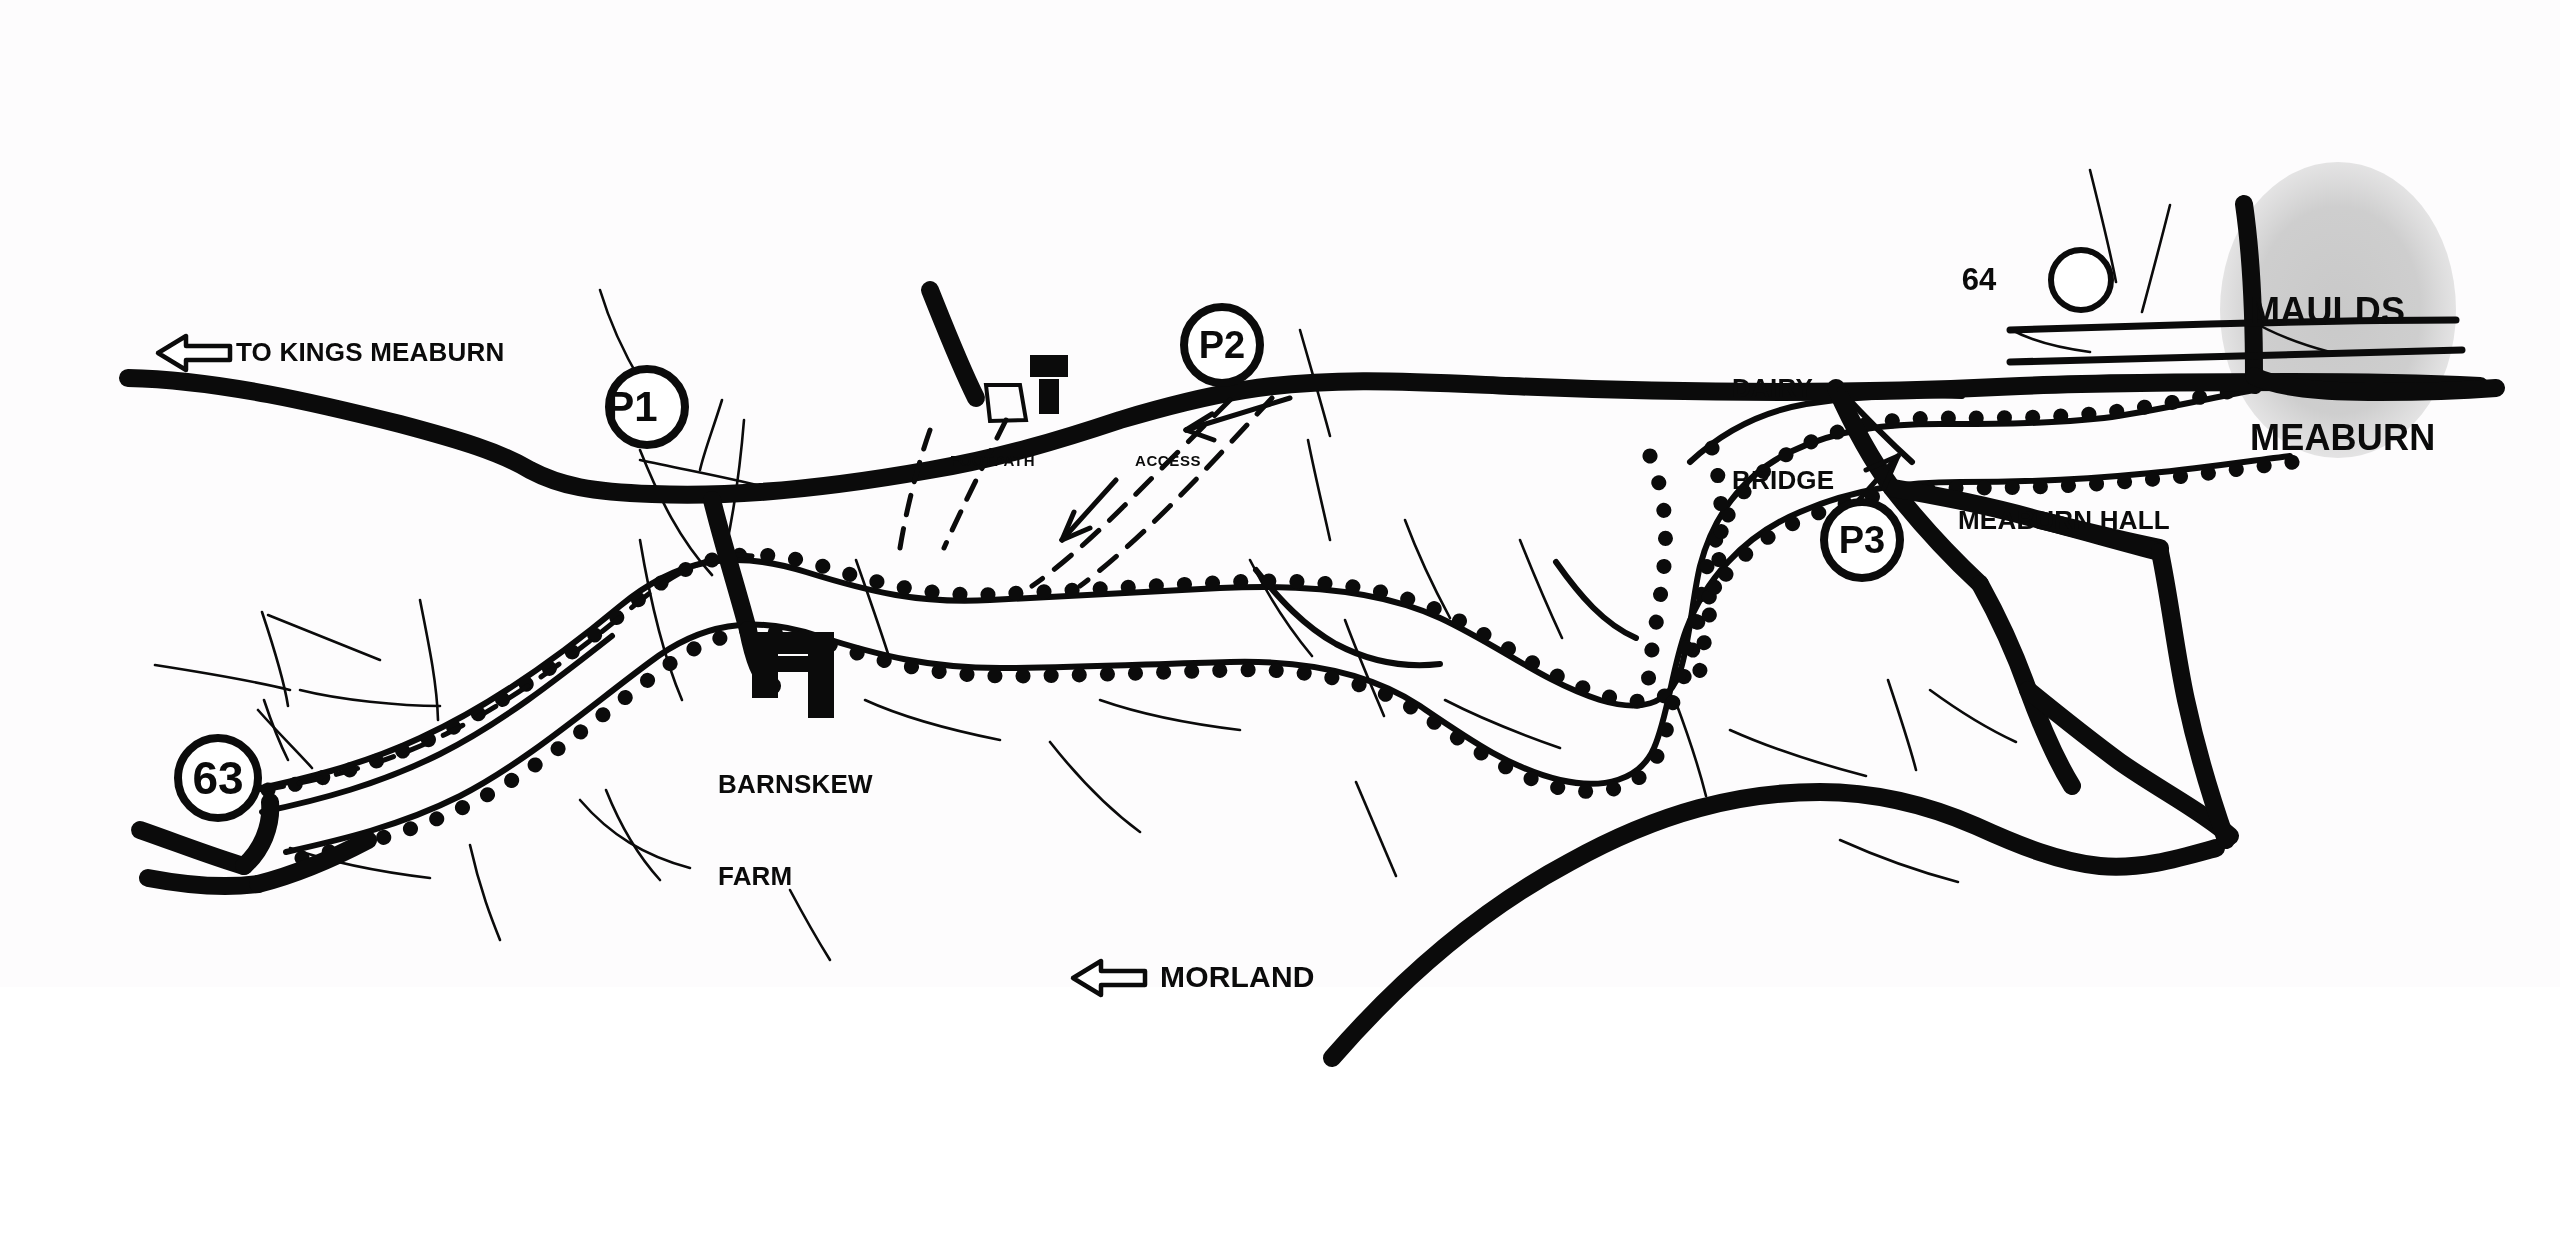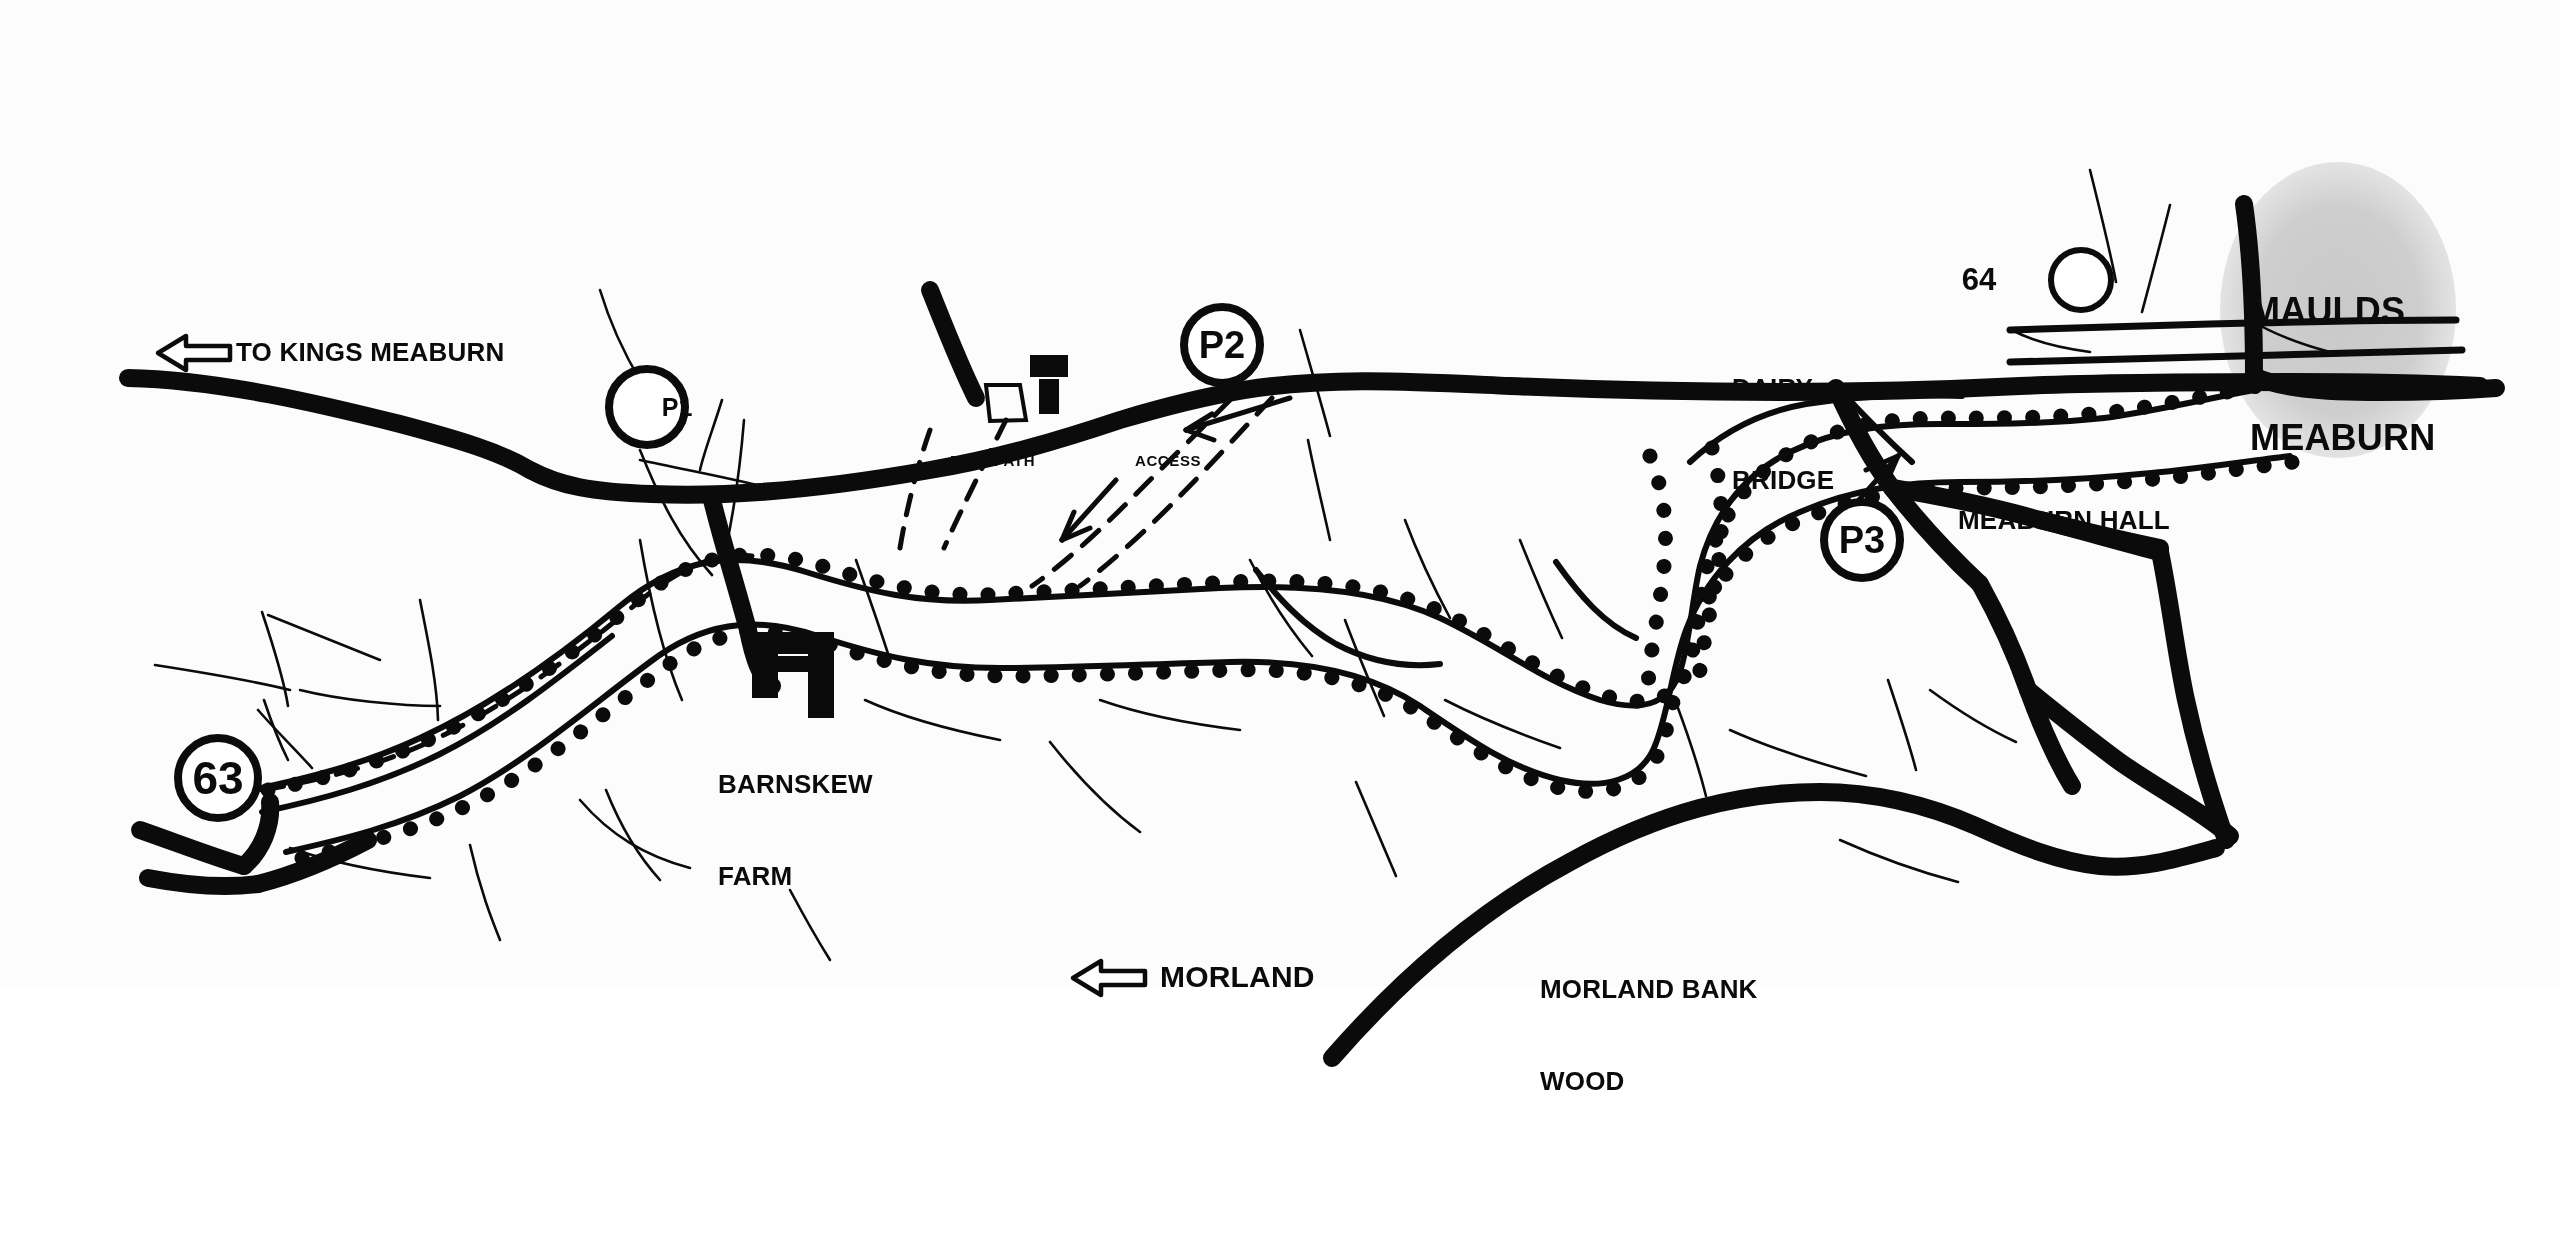--- a/index.html
+++ b/index.html
@@ -292,32 +292,28 @@
     <div>FARM</div>
   </div>
 
   <div class="map-label lbl-md" style="left:1732px; top:312px;">
     <div>DAIRY</div>
     <div>BRIDGE</div>
   </div>
 
   <div class="map-label lbl-md" style="left:1958px; top:505px;">MEABURN HALL</div>
 
-  <div class="map-label lbl-md" style="left:1540px; top:913px;">
-    <div>MORLAND BANK</div>
-    <div>WOOD</div>
-  </div>
 
   <div class="map-label lbl-sm" style="left:950px; top:452px;">FOOTPATH</div>
 
   <div class="map-label lbl-sm" style="left:1135px; top:452px;">ACCESS</div>
 
   <div class="node-num" style="left:178px; top:738px; width:80px; height:80px; font-size:46px;">63</div>
 
   <div class="node-num" style="left:1949px; top:250px; width:60px; height:60px; font-size:31px;">64</div>
 
-  <div class="node-num" style="left:639px; top:369px; width:76px; height:76px; font-size:25px;">P1</div>
+  <div class="node-num" style="left:594px; top:369px; width:76px; height:76px; font-size:42px;">P1</div>
 
   <div class="node-num" style="left:1184px; top:307px; width:76px; height:76px; font-size:38px;">P2</div>
 
   <div class="node-num" style="left:1824px; top:502px; width:76px; height:76px; font-size:38px;">P3</div>
 
 </div>
 
 </body></html>

